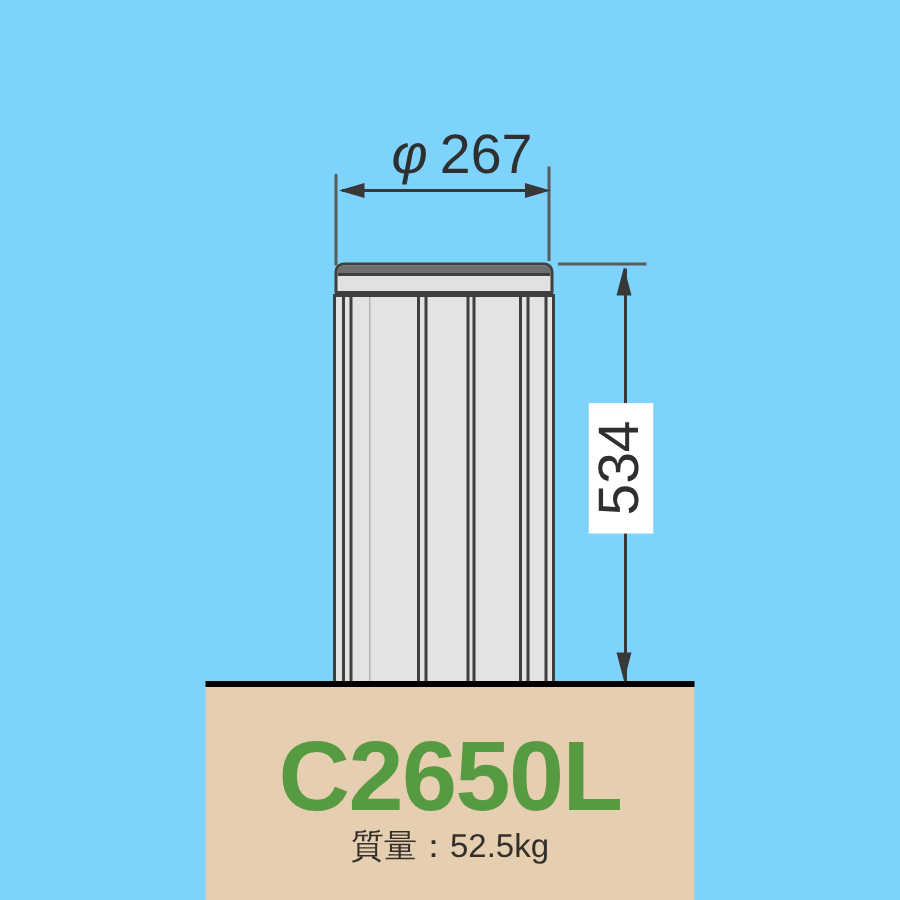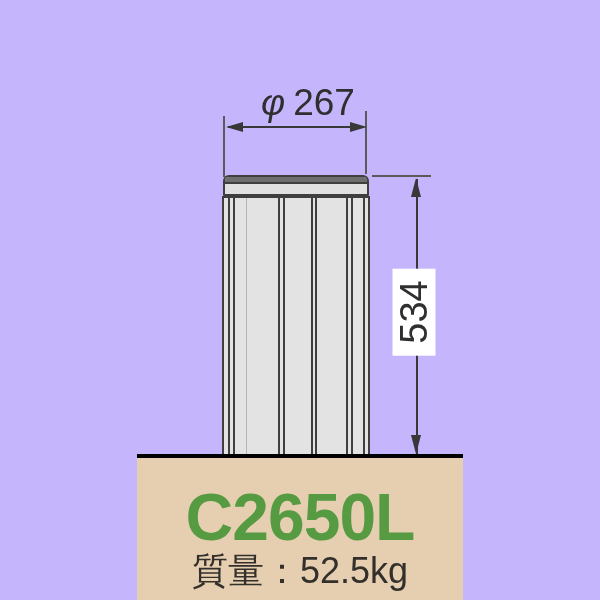--- a/index.html
+++ b/index.html
@@ -1,32 +1,32 @@
 <!DOCTYPE html>
 <html><head>
 <meta charset="utf-8">
 <style>
   html,body{margin:0;padding:0;background:#ffffff;}
   #canvas{
-    position:relative;width:600px;height:600px;background:#c4b5fd;overflow:hidden;
+    position:relative;width:600px;height:600px;background:#7dd3fc;overflow:hidden;
     font-family:"Liberation Sans","DejaVu Sans",sans-serif;
   }
   
   #ground{
     position:absolute;left:137px;top:454px;width:326px;height:146px;
     background:#e6cfb1;border-top:4px solid #000000;box-sizing:border-box;
     text-align:center;
   }
   #model{
     margin:0;padding-top:26px;line-height:1;
     font-size:66px;font-weight:bold;letter-spacing:-1px;color:#569a42;
   }
   #weight{
     margin:2px 0 0 0;line-height:1.05;
-    font-size:36px;color:#33302b;
+    font-size:22px;color:#33302b;
   }
   
   #cap{
     position:absolute;left:223px;top:175px;width:146px;height:21px;
     box-sizing:border-box;background:#e1e1e1;border:2px solid #3f3f3f;
     border-radius:6px 6px 1px 1px;
   }
   #cap-top{
     position:absolute;left:0;top:0;right:0;height:5px;
     background:#6e6e6e;border-bottom:2px solid #3f3f3f;

